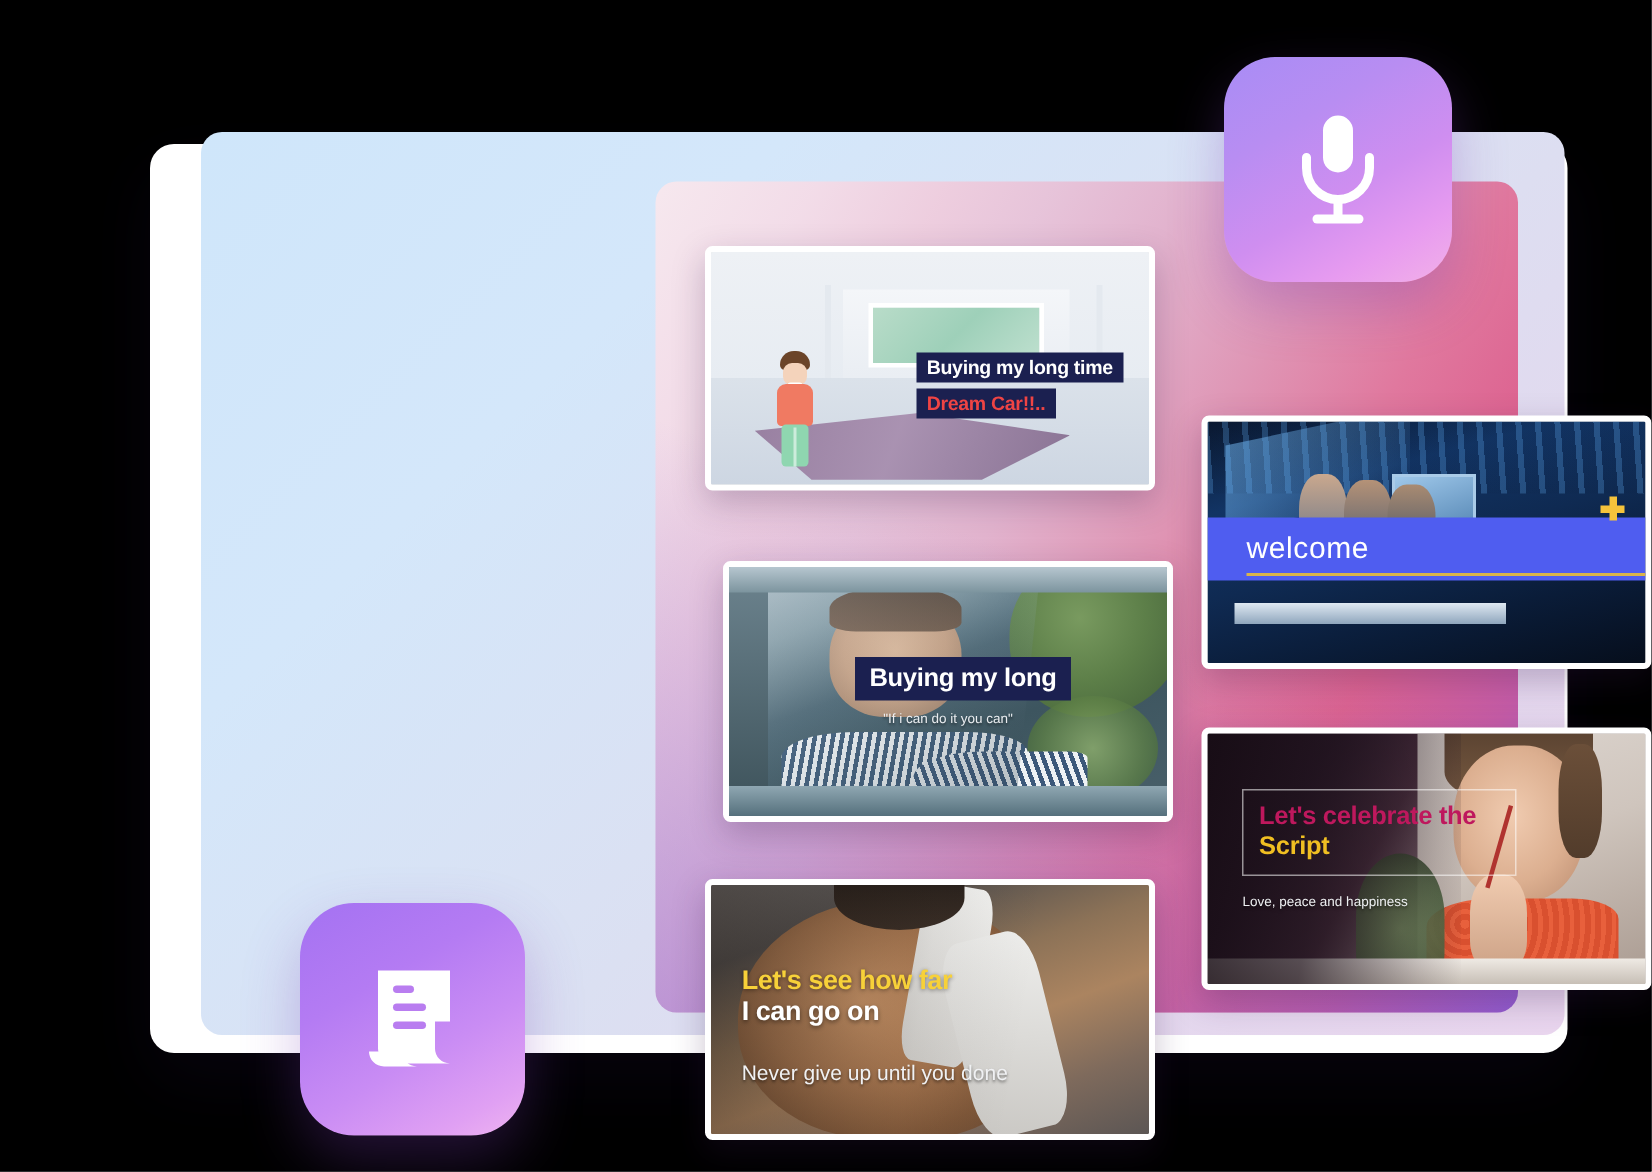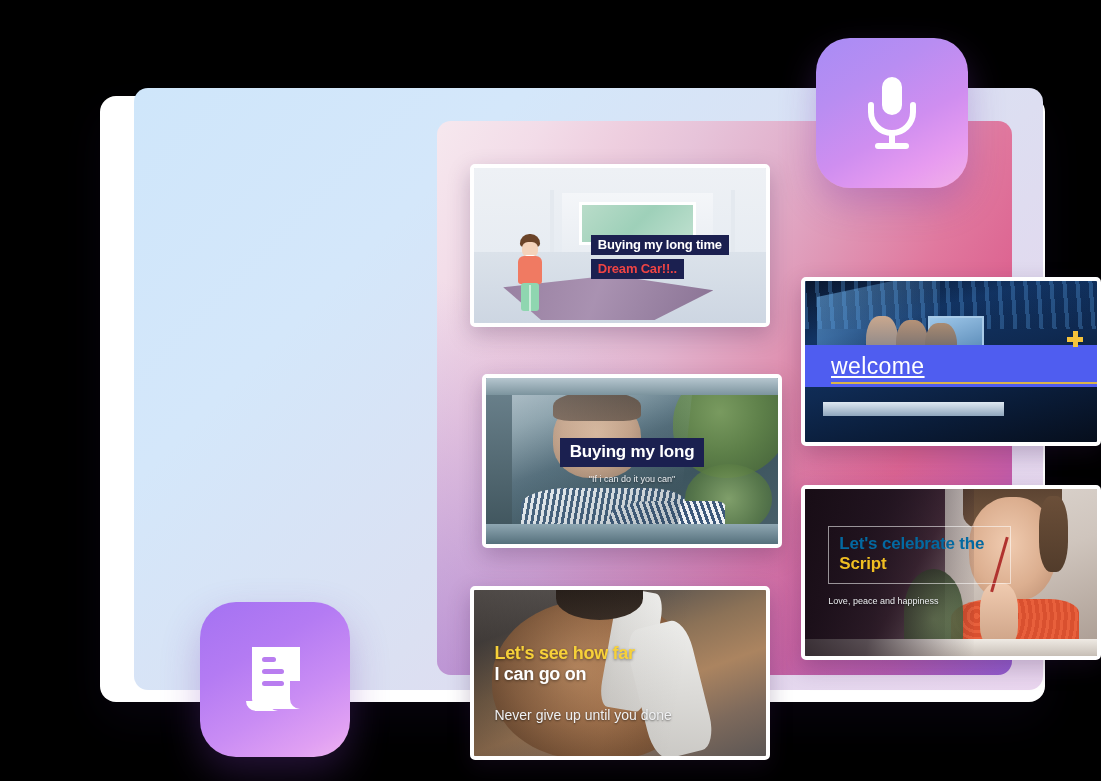--- a/index.html
+++ b/index.html
@@ -218,21 +218,21 @@
     background: linear-gradient(180deg,#caa88e,#5d6f86); border-radius:40% 40% 10% 10%; }
   .off4-p2 { position:absolute; left:31%; top:24%; width:11%; height:34%;
     background: linear-gradient(180deg,#b59277,#46576d); border-radius:40% 40% 10% 10%; }
   .off4-p3 { position:absolute; left:41%; top:26%; width:11%; height:32%;
     background: linear-gradient(180deg,#a98b72,#3d4e63); border-radius:40% 40% 10% 10%; }
   .welcome-band {
     position:absolute; left:0; top:40%; width:100%; height:26%;
     background:#4f5df0; display:flex; align-items:center;
   }
   .welcome-text {
-    margin-left: 26px; color:#fff; font-size:23px; letter-spacing:.4px; font-weight:400;text-decoration:underline;
+    margin-left: 26px; color:#fff; font-size:20px; letter-spacing:.4px; font-weight:400;
   }
   .welcome-rule { position:absolute; left:26px; right:0; bottom:3px; height:2px; background:#d9b44a; }
   .plus-icon {
     position:absolute; right:14px; top:31%; width:16px; height:16px; z-index:3;
   }
   .plus-icon:before, .plus-icon:after {
     content:""; position:absolute; background:#f5c33b;
   }
   .plus-icon:before { left:6px; top:0; width:5px; height:16px; }
   .plus-icon:after  { left:0; top:6px; width:16px; height:5px; }
@@ -268,20 +268,21 @@
   
   .cap-box {
     display:inline-block;
     background:#1b2050;
     color:#ffffff;
     padding: 2px 7px 3px;
     font-size: 14px;
     font-weight: bold;
     letter-spacing: -0.2px;
     white-space: nowrap;
+    margin-left: 20px;
   }
   .cap-box.yellow { color:#ef4444; }
   .caps-1 { position:absolute; left:40%; top:43%; z-index:4; }
   .caps-1 .cap-box { font-size:13px; }
   .caps-1 .l2 { margin-top:4px; }
 
   .caps-2 { position:absolute; left:0; top:36%; width:100%; text-align:center; z-index:4; }
   .caps-2 .cap-box { font-size:17px; padding:4px 10px 5px; }
   .caps-2 .l2 { margin-top:5px; }
   .caps-2 .sub {
@@ -301,21 +302,21 @@
   .caps-5 { position:absolute; left:8%; top:22%; z-index:4; }
   .caps-5 .framebox {
     border:1px solid rgba(255,255,255,.55);
     padding:7px 26px 8px 10px;
     display:inline-block;
   }
   .caps-5 .big {
     font-size:17px; font-weight:bold; line-height:1.2; letter-spacing:-.2px;
     font-family:"Liberation Sans Narrow","Liberation Sans",sans-serif;
   }
-  .caps-5 .w { color:#0369a1; }
+  .caps-5 .w { color:#be185d; }
   .caps-5 .y { color:#f0bf22; }
   .caps-5 .sub { margin-top:12px; color:#eceef0; font-size:9px; text-shadow:0 1px 2px rgba(0,0,0,.5); }
 </style>
 </head>
 <body>
 
 <div class="stage">
 
   <div class="panel-white"></div>
   <div class="panel-blue"></div>

